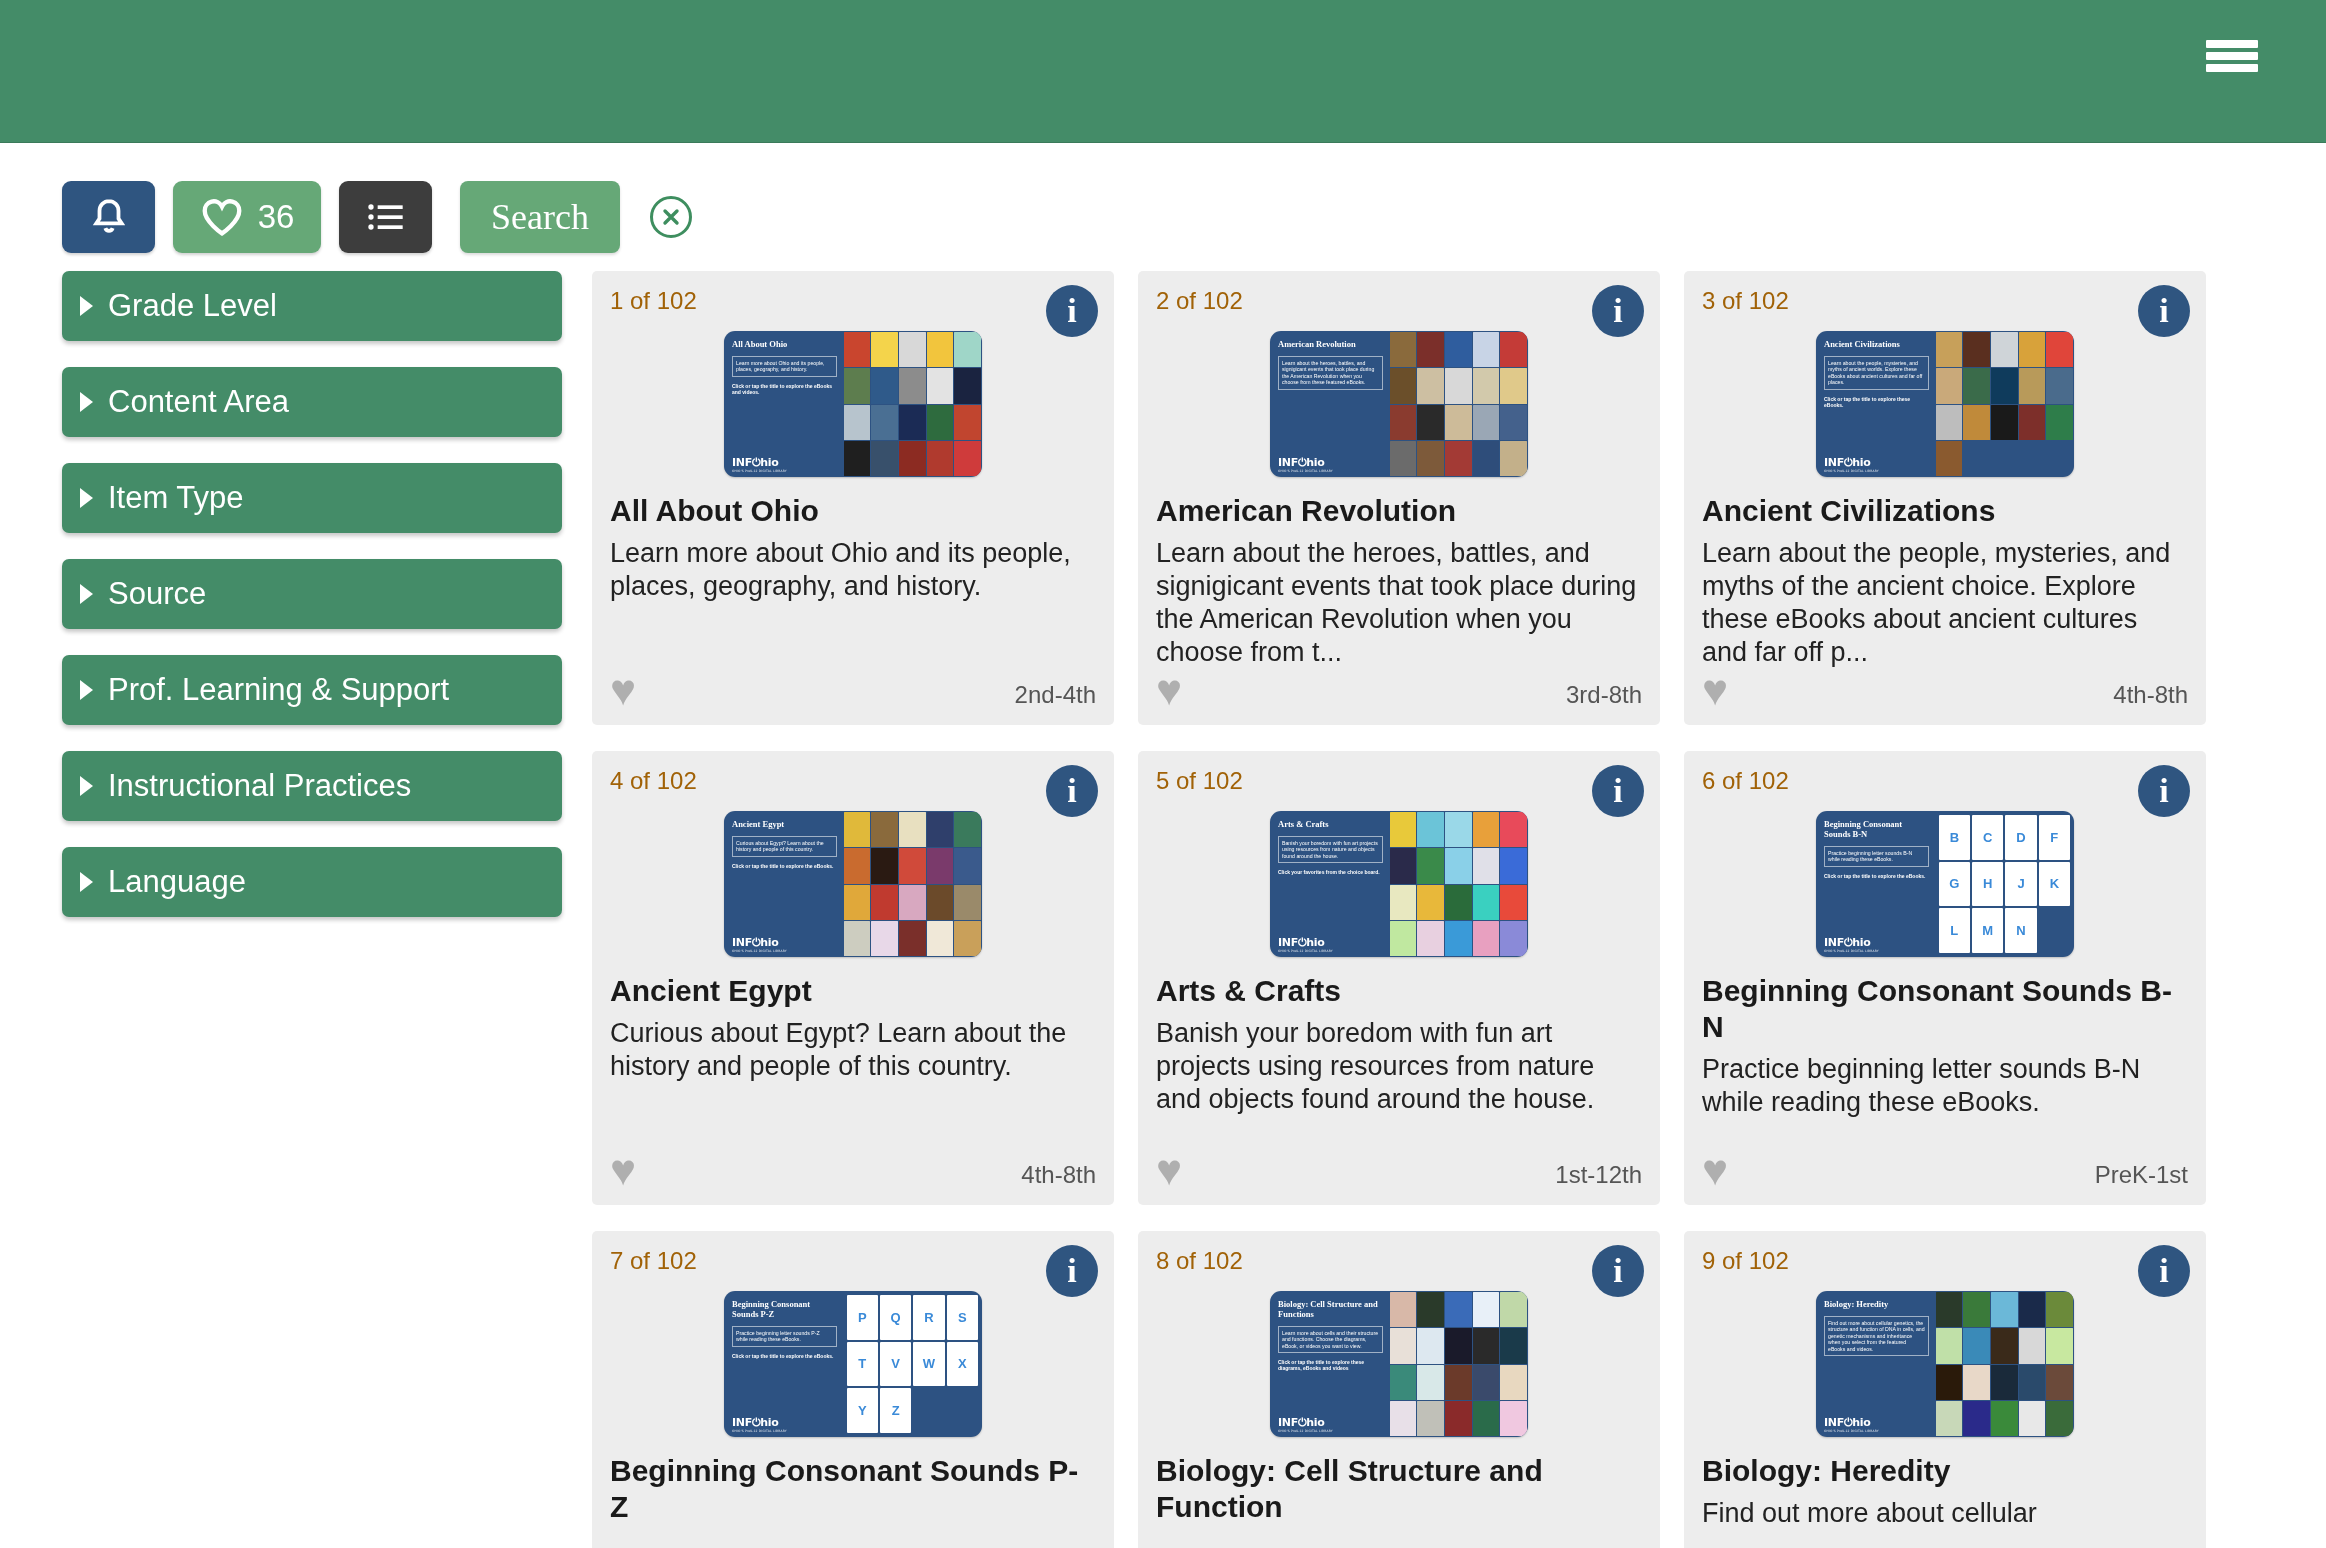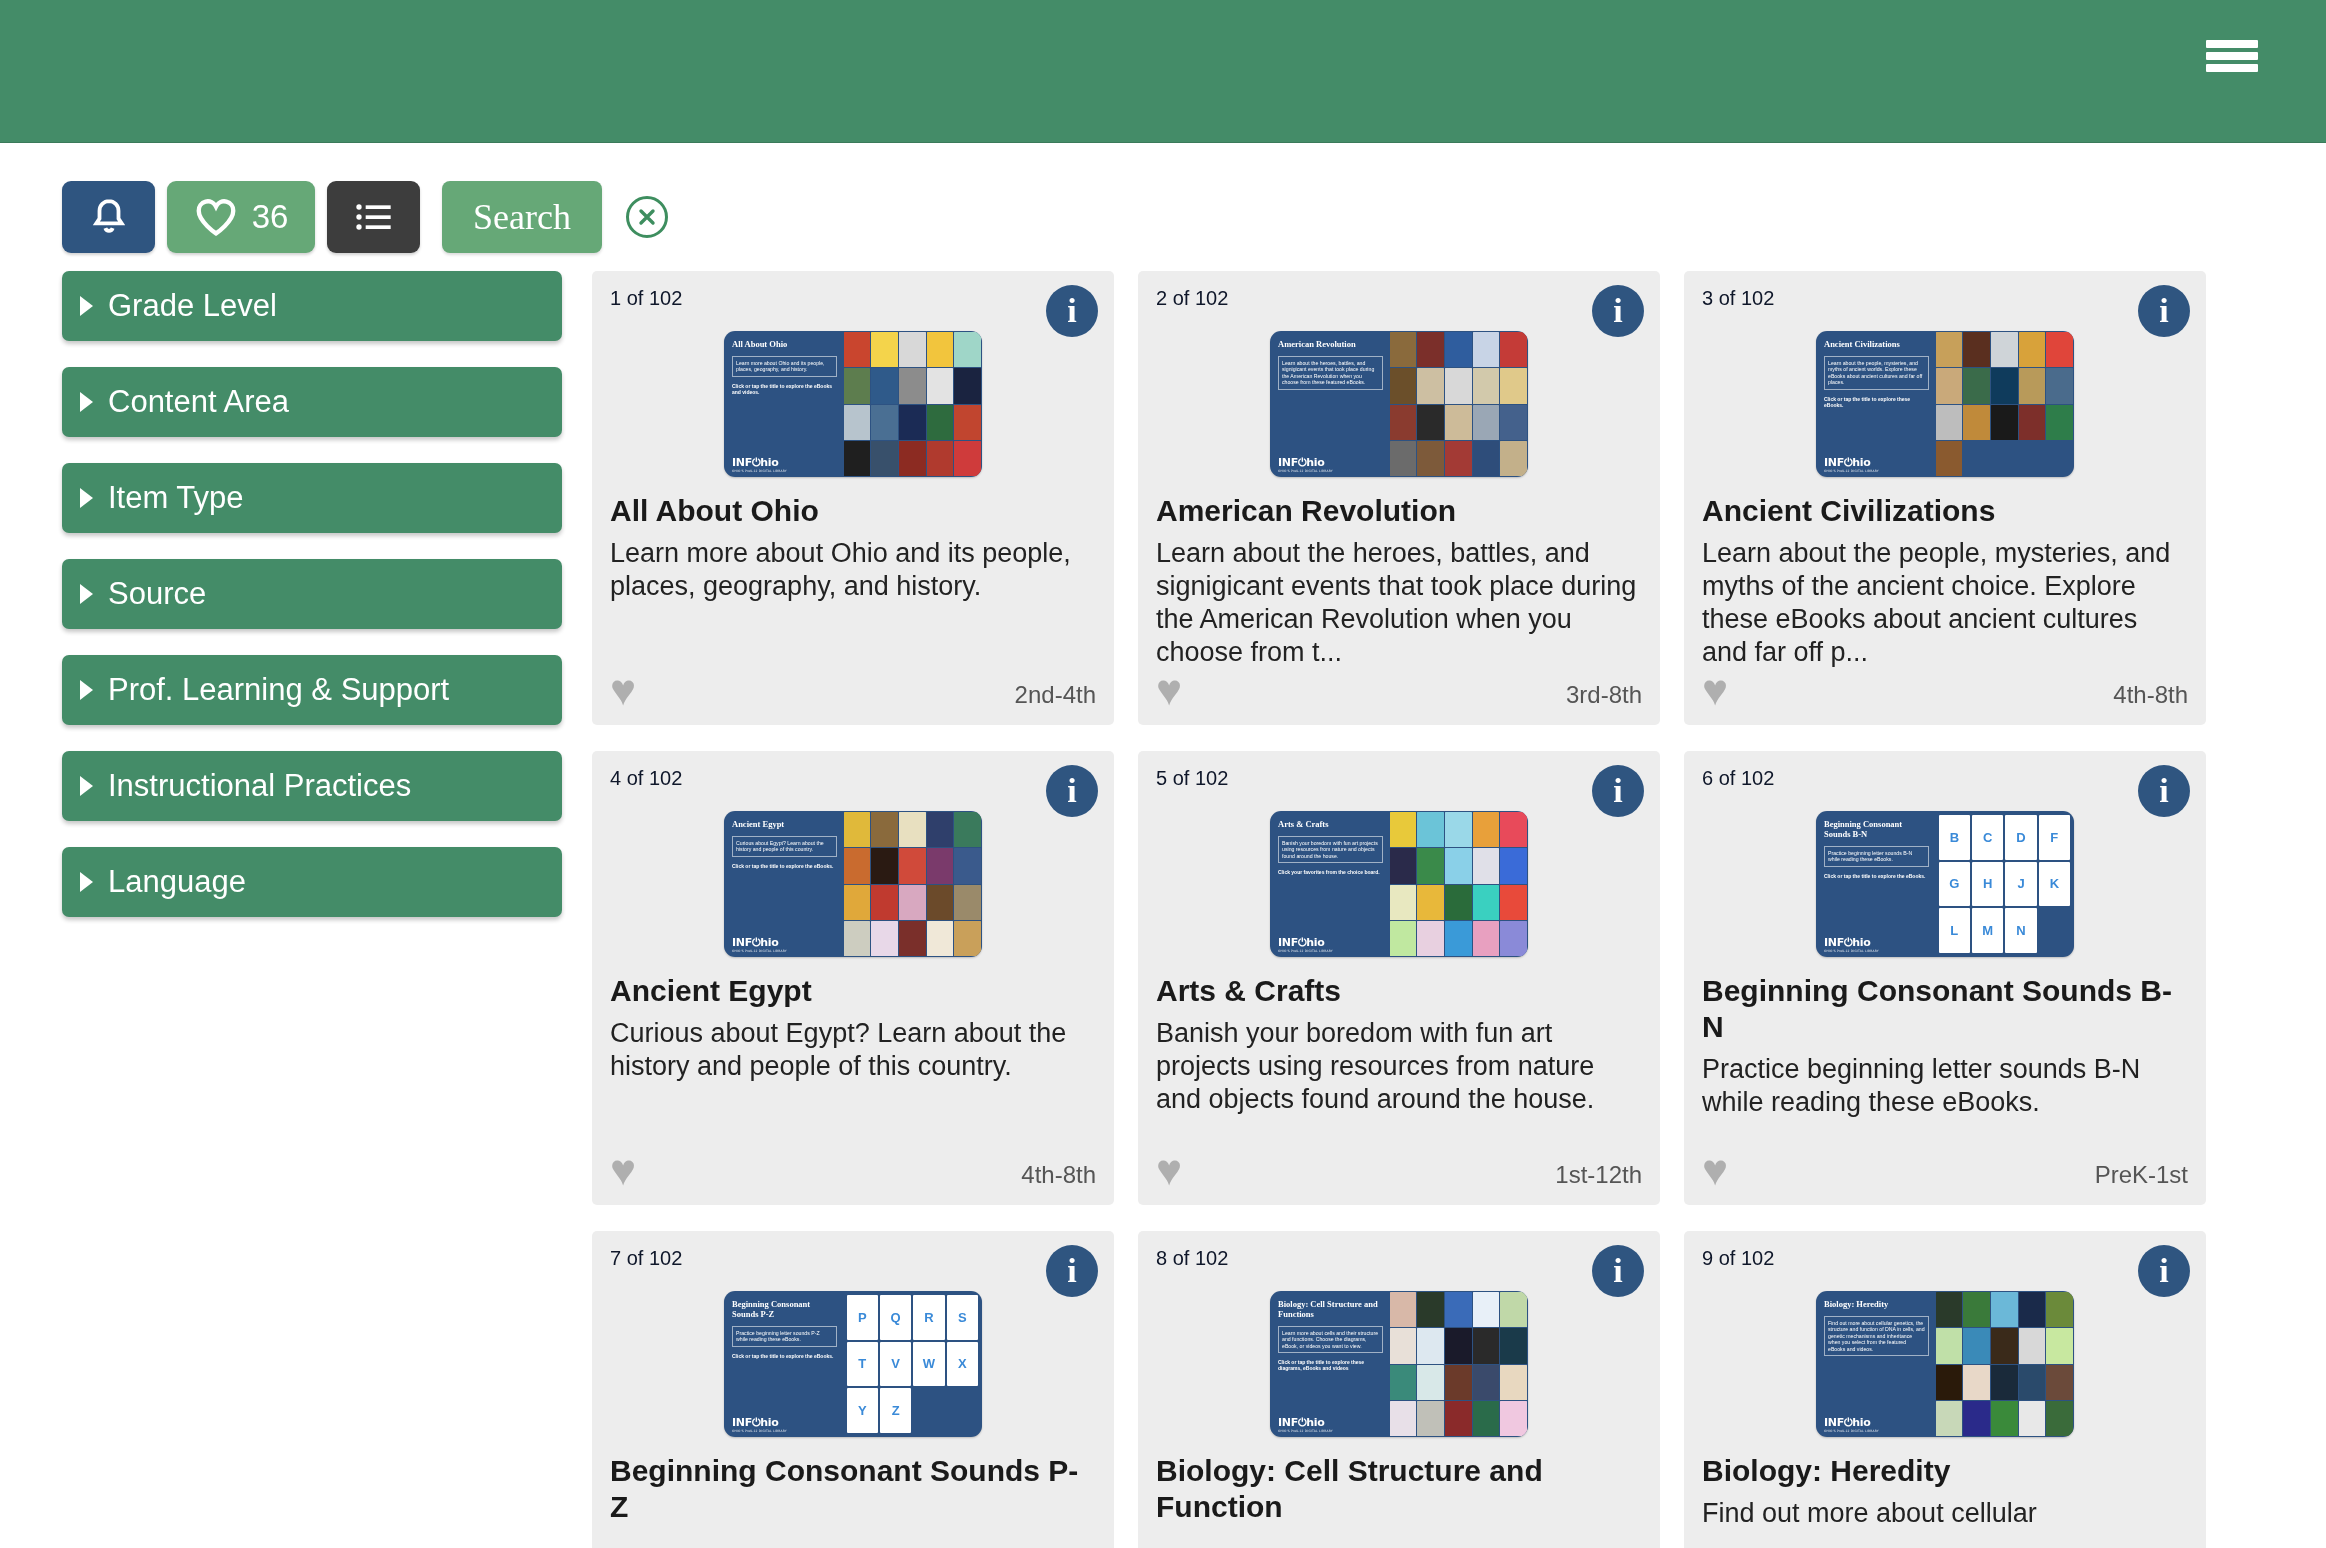--- a/index.html
+++ b/index.html
@@ -93,21 +93,21 @@
     height: 8px;
     background: #ffffff;
     border-radius: 1px;
   }
 
   
   .searchbar {
     display: flex;
     align-items: center;
     padding: 38px 0 0 62px;
-    gap: 12px;
+    gap: 18px;
   }
   .sq-btn {
     width: 93px;
     height: 72px;
     border-radius: 9px;
     display: flex;
     align-items: center;
     justify-content: center;
     border: none;
     cursor: pointer;
@@ -214,22 +214,22 @@
     flex-direction: column;
     height: 454px;
     cursor: pointer;
   }
   .card-top {
     display: flex;
     justify-content: space-between;
     align-items: flex-start;
   }
   .card-index {
-    font-size: 20px;
-    color: #0f172a;
+    font-size: 24px;
+    color: #a16207;
     padding-top: 2px;
   }
   .info-icon {
     width: 52px; height: 52px;
     border-radius: 50%;
     background: #2F5580;
     color: #ffffff;
     display: flex;
     align-items: center;
     justify-content: center;

